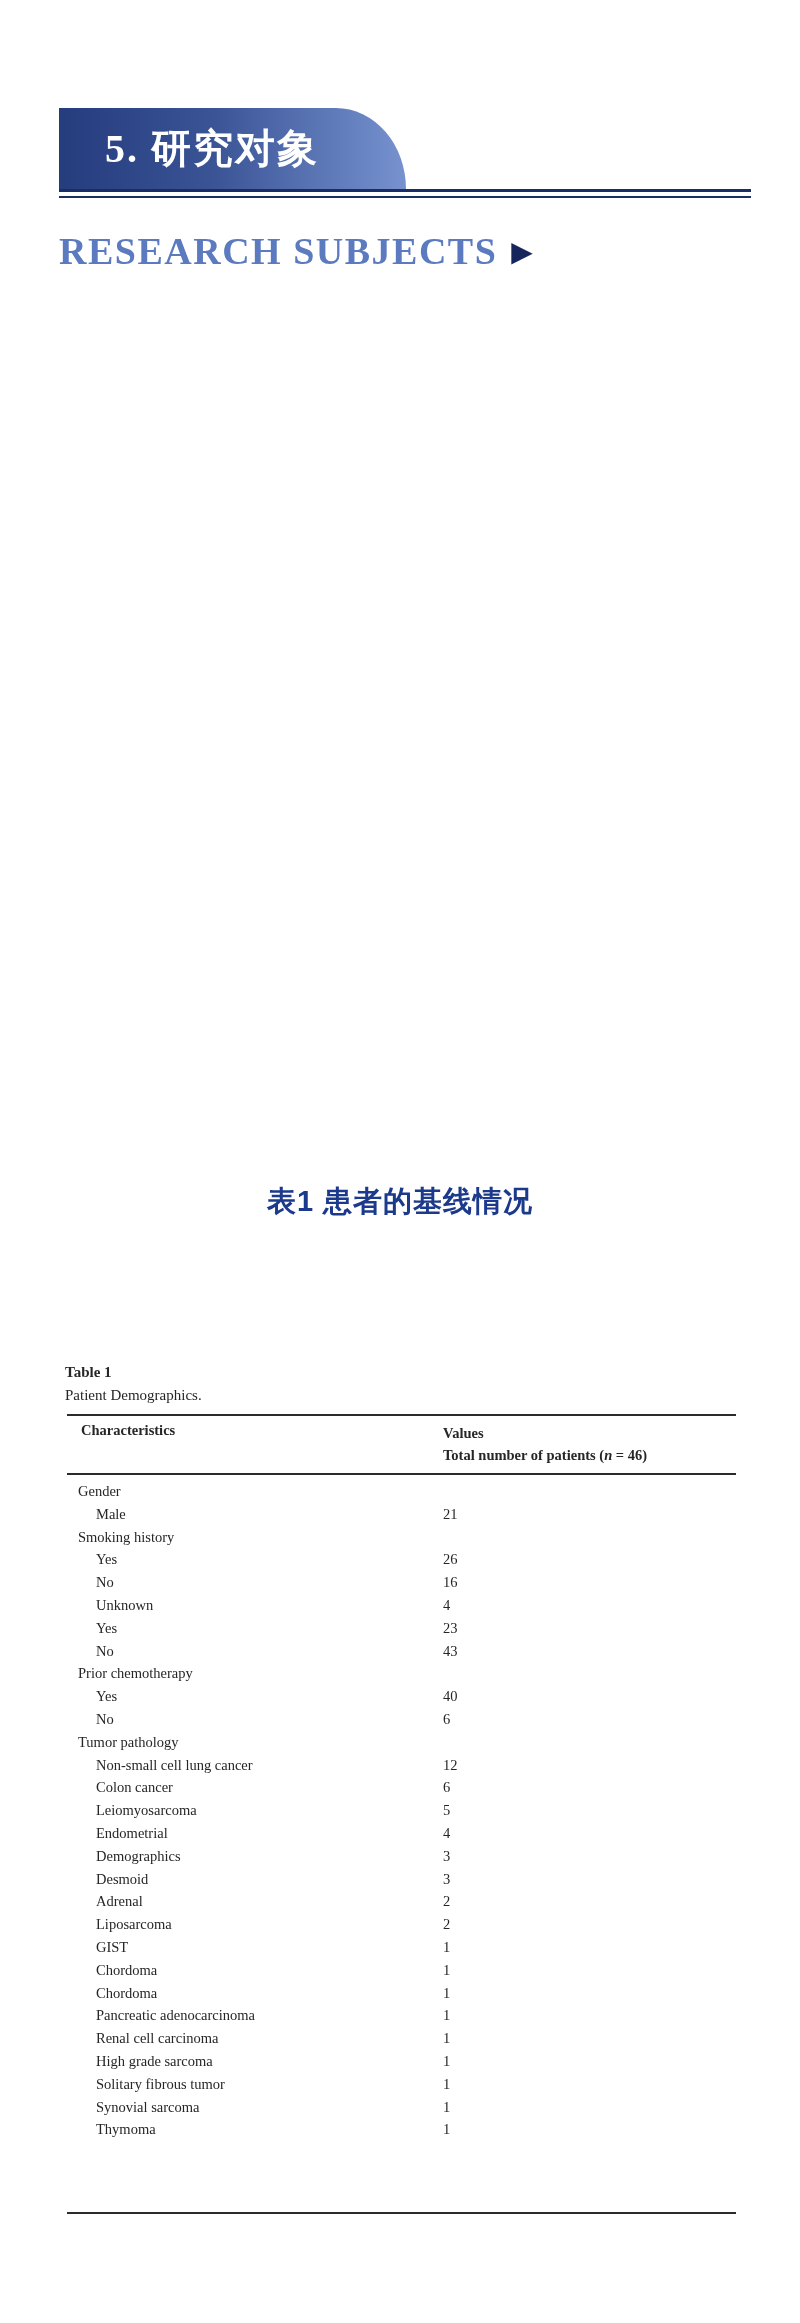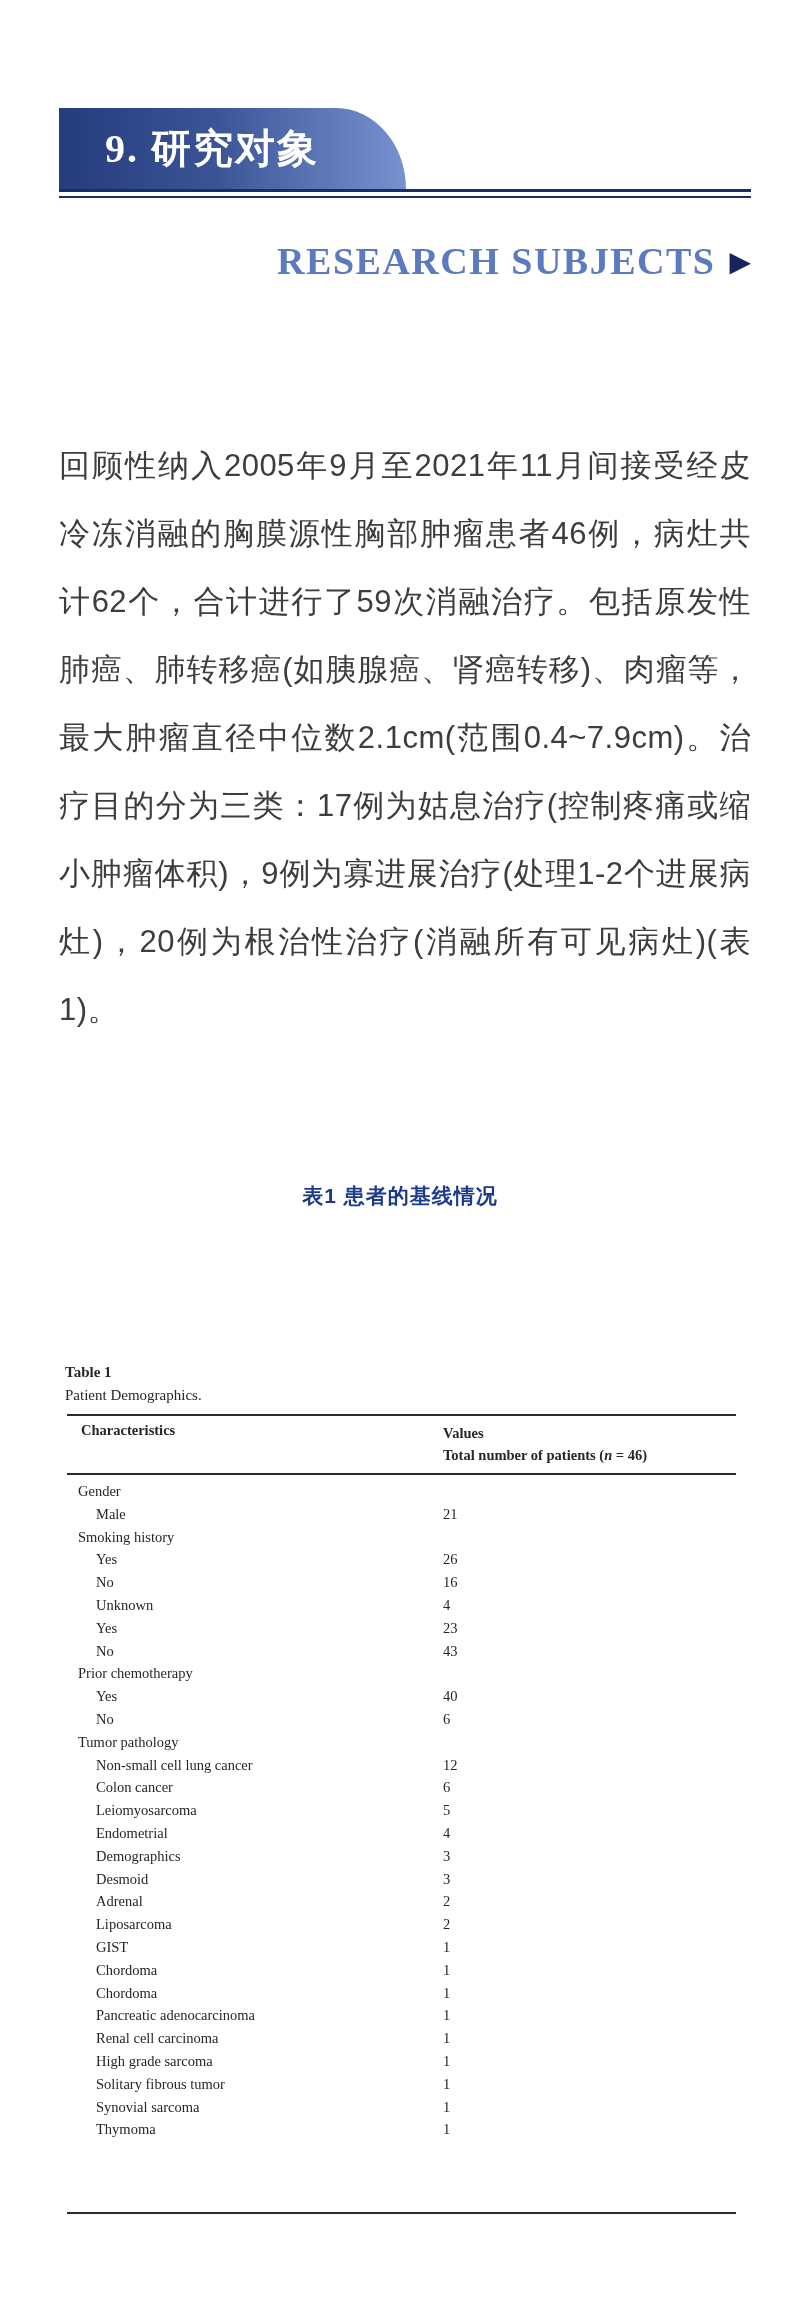--- a/index.html
+++ b/index.html
@@ -22,41 +22,41 @@
     line-height:81px;
     font-family:"Liberation Serif", serif;
     font-weight:bold;font-size:40px;color:#ffffff;
     letter-spacing:2px;white-space:nowrap;
   }
   .rule{position:absolute;left:59px;width:692px;background:#1b2d66;}
   .rule1{top:189px;height:3px;}
   .rule2{top:196px;height:2px;}
   
   .subtitle{
-    position:absolute;left:59px;top:236px;width:692px;
-    text-align:right;white-space:nowrap;
+    position:absolute;left:59px;top:226px;width:692px;
+    white-space:nowrap;
     font-family:"Liberation Serif", serif;
     font-weight:bold;font-size:38px;line-height:50px;
     color:#5b7abf;letter-spacing:1.5px;
   }
   .subtitle .arrow{
     font-family:"DejaVu Sans", sans-serif;
     font-size:28px;color:#16255b;margin-left:14px;
     letter-spacing:0;vertical-align:3px;
   }
   
   .body-text{
     position:absolute;left:59px;top:432px;width:692px;margin:0;
     font-size:31px;line-height:68px;color:#3d3d3d;
     text-align:justify;letter-spacing:0.5px;
   }
   
   .caption{
     position:absolute;left:0;top:1182px;width:800px;
-    text-align:center;font-weight:bold;font-size:21px;
+    text-align:center;font-weight:bold;font-size:29px;
     color:#1c3a8c;letter-spacing:1px;
   }
   
   .table-wrap{
     position:absolute;left:0;top:1360px;width:712px;height:860px;
     font-family:"Liberation Serif", serif;color:#262626;
   }
   .t-title{position:absolute;left:65px;top:4px;font-size:15px;font-weight:bold;}
   .t-sub{position:absolute;left:65px;top:27px;font-size:15px;}
   .t-rule{position:absolute;left:67px;width:669px;height:2px;background:#2b2b2b;}
@@ -73,30 +73,29 @@
   .trow .tlabel{position:absolute;left:78px;white-space:nowrap;}
   .trow.indent .tlabel{left:96px;}
   .trow .tvalue{position:absolute;left:443px;white-space:nowrap;}
 </style>
 </head>
 <body>
 
 <div class="page">
 
   <div class="banner">
-    <span class="banner-title">9. 研究对象</span>
+    <span class="banner-title">5. 研究对象</span>
   </div>
   <div class="rule rule1"></div>
   <div class="rule rule2"></div>
 
   <div class="subtitle">
     <span>RESEARCH SUBJECTS</span><span class="arrow">▶</span>
   </div>
 
-  <p class="body-text">回顾性纳入2005年9月至2021年11月间接受经皮冷冻消融的胸膜源性胸部肿瘤患者46例，病灶共计62个，合计进行了59次消融治疗。包括原发性肺癌、肺转移癌(如胰腺癌、肾癌转移)、肉瘤等，最大肿瘤直径中位数2.1cm(范围0.4~7.9cm)。治疗目的分为三类：17例为姑息治疗(控制疼痛或缩小肿瘤体积)，9例为寡进展治疗(处理1-2个进展病灶)，20例为根治性治疗(消融所有可见病灶)(表1)。</p>
 
   <div class="caption">表1 患者的基线情况</div>
 
   <div class="table-wrap">
     <div class="t-title">Table 1</div>
     <div class="t-sub">Patient Demographics.</div>
     <div class="t-rule top"></div>
     <div class="t-head">
       <span class="c1">Characteristics</span>
       <span class="c2">

